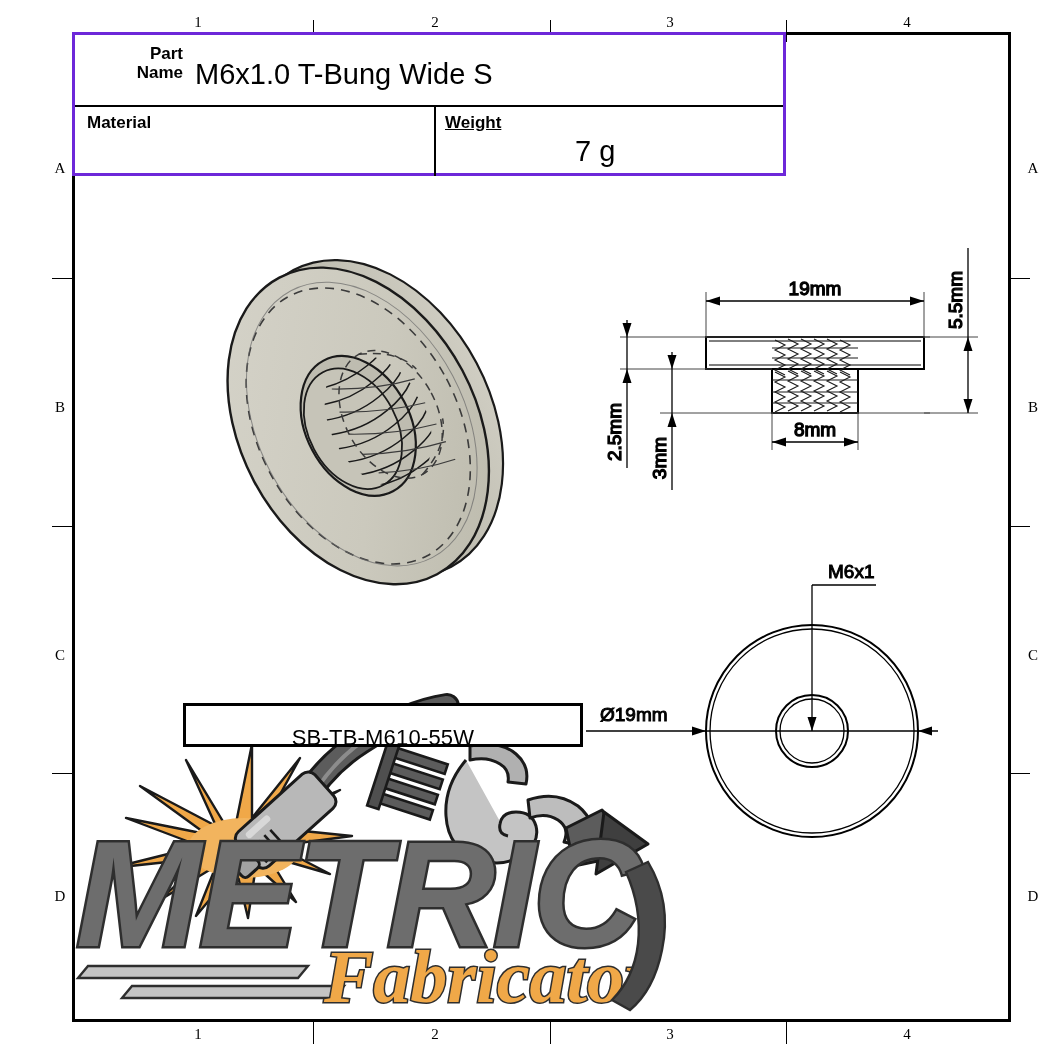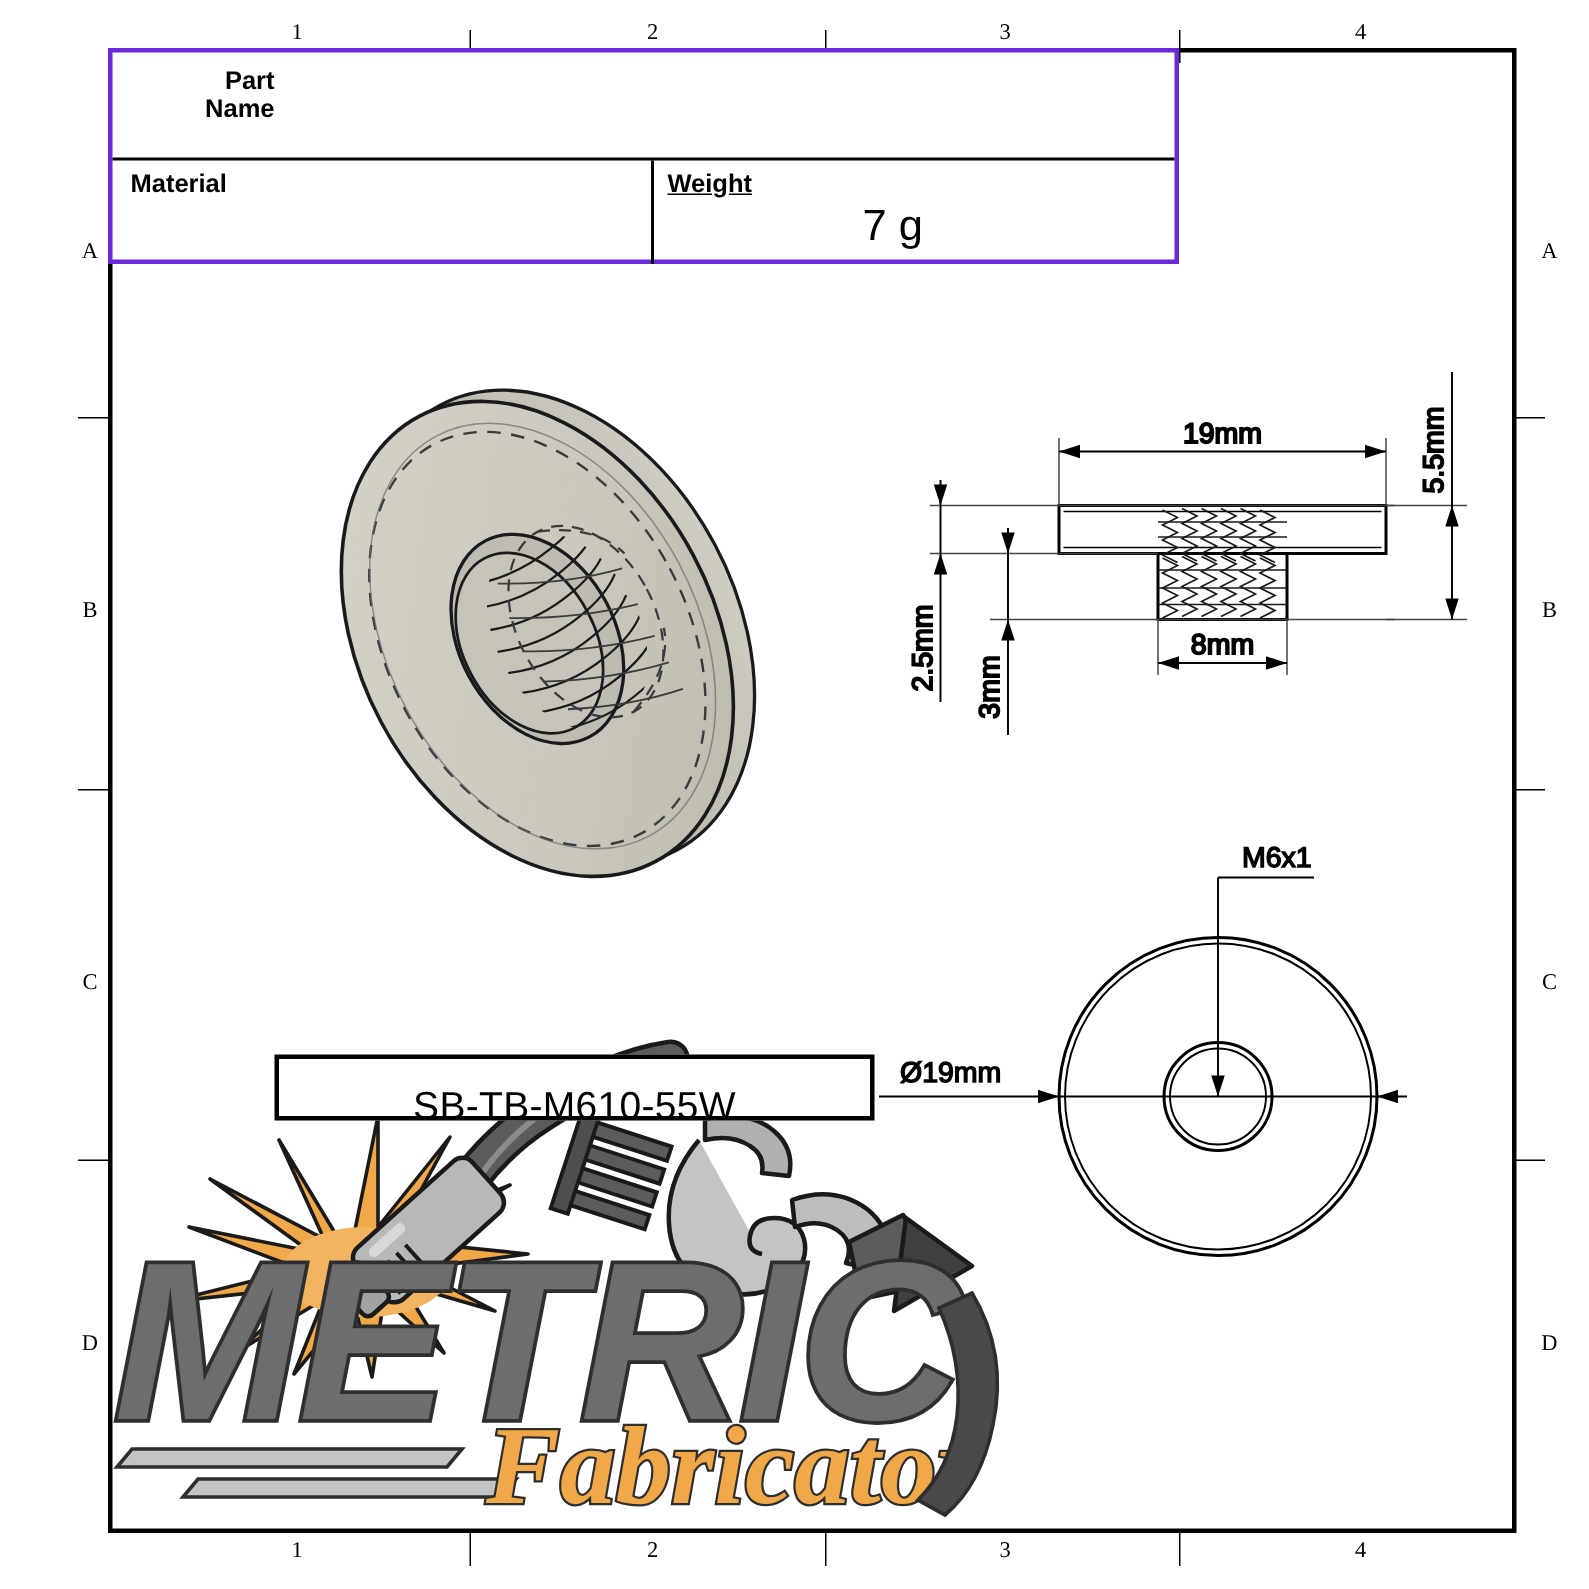--- a/index.html
+++ b/index.html
@@ -72,21 +72,21 @@
   
   #partnum-box {
     position: absolute;
     left: 183px; top: 703px;
     width: 400px; height: 44px;
     border: 3px solid #000;
     background: #fff;
     display: flex; align-items: center; justify-content: center;
     z-index: 6;
   }
-  #partnum-box span { font-size: 26px; letter-spacing: 0.2px; margin-top: 25px; }
+  #partnum-box span { font-size: 22px; letter-spacing: 0.2px; margin-top: 25px; }
 
   
   svg.layer { position: absolute; left: 0; top: 0; width: 1059px; height: 1059px; overflow: visible; }
   #iso-layer   { z-index: 3; }
   #side-layer  { z-index: 3; }
   #bot-layer   { z-index: 3; }
   #logo-layer  { z-index: 5; }
 
   .dimtxt {
     font-family: "Liberation Sans", sans-serif;
@@ -140,20 +140,21 @@
   </div>
 
   <div id="border"></div>
 
   <div id="title-block">
     <div class="tb-row" id="tb-row-name">
       <div class="tb-label" id="lbl-part">
         <span>Part</span><br>
         <span>Name</span>
       </div>
+      <div class="tb-value" id="val-part">M6x1.0 T-Bung Wide S</div>
     </div>
     <div class="tb-row" id="tb-row-mat">
       <div class="tb-label" id="lbl-mat">Material</div>
       <div class="tb-label" id="lbl-wgt">Weight</div>
       <div class="tb-value" id="val-wgt">7 g</div>
     </div>
     <div id="tb-div-vert"></div>
   </div>
 
   <svg class="layer" id="iso-layer" viewBox="0 0 1059 1059">

